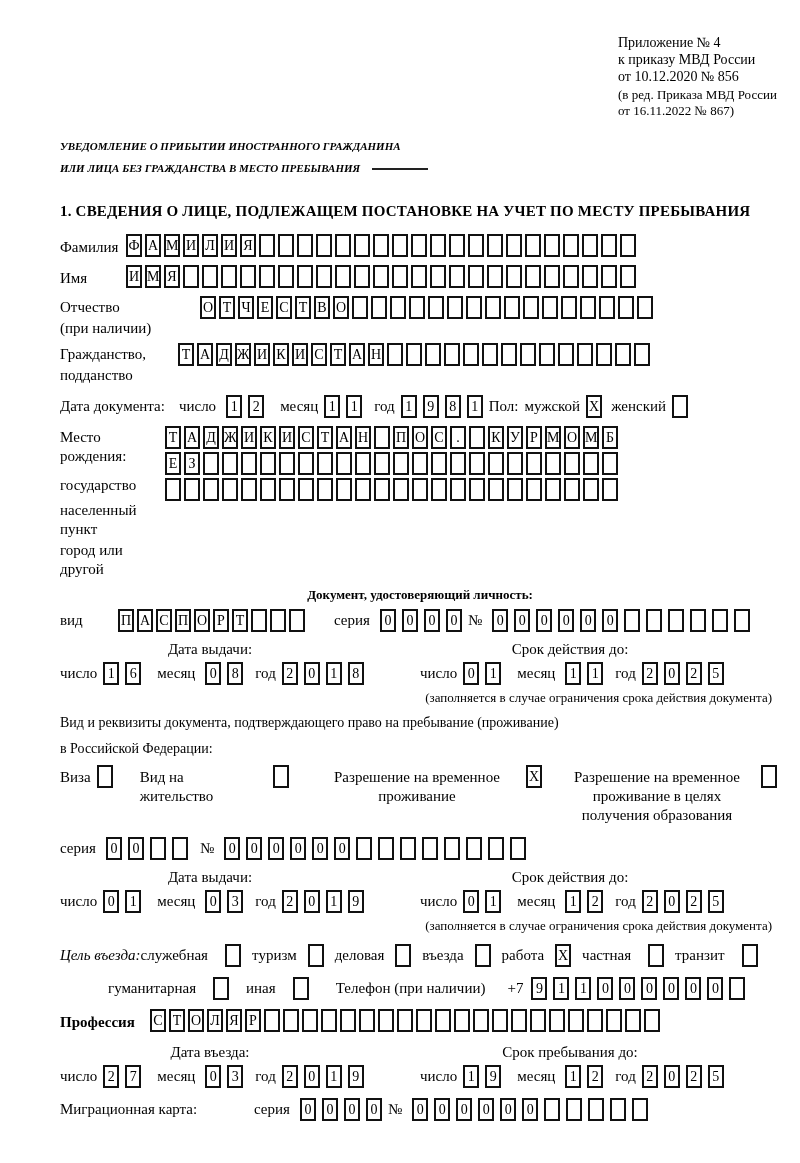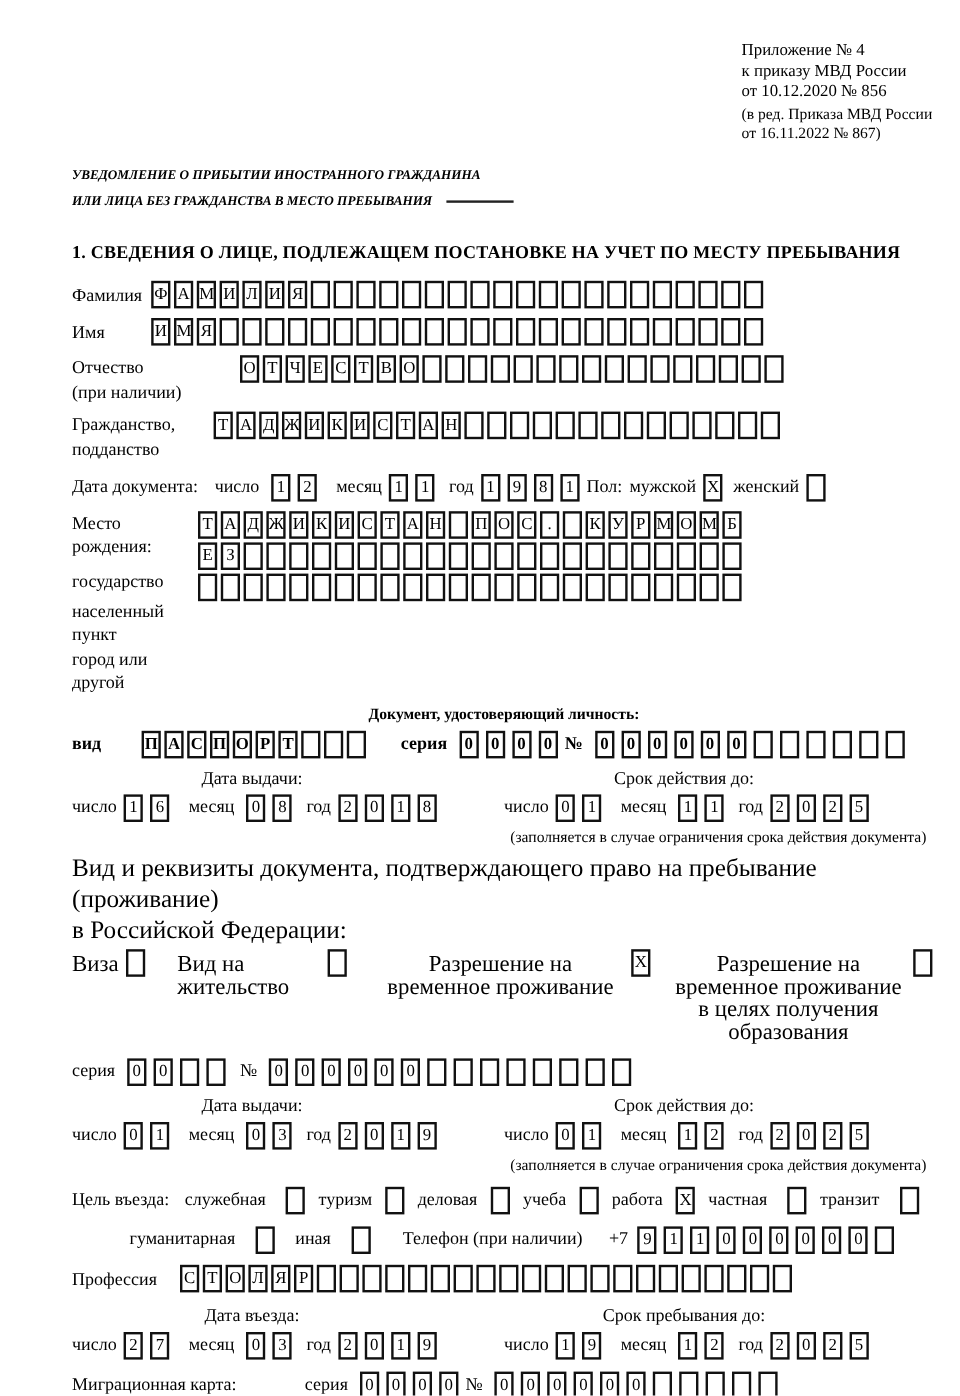--- a/index.html
+++ b/index.html
@@ -46,26 +46,26 @@
 
   .doc-heading { text-align:center; font-weight:bold; font-size:13px; margin-top:8px; }
 
   .two-col { display:flex; margin-top:6px; }
   .two-col .col-l { flex:0 0 360px; }
   .two-col .col-r { flex:1; }
   .col-head { text-align:center; font-size:15px; line-height:18px; padding-right:60px; }
   .date-line { display:flex; align-items:center; margin-top:2px; }
   .note { font-size:13px; line-height:16px; margin-top:3px; text-align:right; padding-right:8px; }
 
-  .intro { font-size:21px; line-height:26px; margin-top:8px; }
+  .intro { font-size:14px; line-height:26px; margin-top:8px; }
 
   .opts-row { display:flex; align-items:flex-start; margin-top:2px; }
   .opt { display:flex; align-items:flex-start; }
   .opt .cells { margin-top:1px; }
-  .opt-label { font-size:19px; line-height:19px; padding-top:4px; }
+  .opt-label { font-size:15px; line-height:19px; padding-top:4px; }
   .opt-label.c { text-align:center; }
   .w200{ width:206px; } .w190{ width:196px; }
 
   .purpose-line { display:flex; align-items:center; margin-top:8px; }
   .purpose-line .inline-lbl { margin-right:5px; }
   .purpose-line .cells { margin-right:8px; }
 </style>
 </head>
 <body>
 
@@ -140,21 +140,21 @@
     </div>
     <div class="stack">
       <div class="cells"><span class="cell">Т</span><span class="cell">А</span><span class="cell">Д</span><span class="cell">Ж</span><span class="cell">И</span><span class="cell">К</span><span class="cell">И</span><span class="cell">С</span><span class="cell">Т</span><span class="cell">А</span><span class="cell">Н</span><span class="cell"></span><span class="cell">П</span><span class="cell">О</span><span class="cell">С</span><span class="cell">.</span><span class="cell"></span><span class="cell">К</span><span class="cell">У</span><span class="cell">Р</span><span class="cell">М</span><span class="cell">О</span><span class="cell">М</span><span class="cell">Б</span></div>
       <div class="cells"><span class="cell">Е</span><span class="cell">З</span><span class="cell"></span><span class="cell"></span><span class="cell"></span><span class="cell"></span><span class="cell"></span><span class="cell"></span><span class="cell"></span><span class="cell"></span><span class="cell"></span><span class="cell"></span><span class="cell"></span><span class="cell"></span><span class="cell"></span><span class="cell"></span><span class="cell"></span><span class="cell"></span><span class="cell"></span><span class="cell"></span><span class="cell"></span><span class="cell"></span><span class="cell"></span><span class="cell"></span></div>
       <div class="cells"><span class="cell"></span><span class="cell"></span><span class="cell"></span><span class="cell"></span><span class="cell"></span><span class="cell"></span><span class="cell"></span><span class="cell"></span><span class="cell"></span><span class="cell"></span><span class="cell"></span><span class="cell"></span><span class="cell"></span><span class="cell"></span><span class="cell"></span><span class="cell"></span><span class="cell"></span><span class="cell"></span><span class="cell"></span><span class="cell"></span><span class="cell"></span><span class="cell"></span><span class="cell"></span><span class="cell"></span></div>
     </div>
   </div>
 
   <div class="doc-heading">Документ, удостоверяющий личность:</div>
 
-  <div class="row" style="align-items:center; margin-top:4px;font-weight:bold;">
+  <div class="row" style="align-items:center; margin-top:4px;">
     <span class="inline-lbl" style="width:58px;">вид</span>
     <span class="cells mr14"><span class="cell">П</span><span class="cell">А</span><span class="cell">С</span><span class="cell">П</span><span class="cell">О</span><span class="cell">Р</span><span class="cell">Т</span><span class="cell"></span><span class="cell"></span><span class="cell"></span></span>
     <span class="inline-lbl mr10 ml12">серия</span>
     <span class="cells gap"><span class="cell">0</span><span class="cell">0</span><span class="cell">0</span><span class="cell">0</span></span>
     <span class="inline-lbl mr10">№</span>
     <span class="cells gap"><span class="cell">0</span><span class="cell">0</span><span class="cell">0</span><span class="cell">0</span><span class="cell">0</span><span class="cell">0</span><span class="cell"></span><span class="cell"></span><span class="cell"></span><span class="cell"></span><span class="cell"></span><span class="cell"></span></span>
   </div>
 
   <div class="two-col">
     <div class="col-l">
@@ -231,49 +231,49 @@
         <span class="inline-lbl mr10">месяц</span>
         <span class="cells gap mr6"><span class="cell">1</span><span class="cell">2</span></span>
         <span class="inline-lbl mr6">год</span>
         <span class="cells gap"><span class="cell">2</span><span class="cell">0</span><span class="cell">2</span><span class="cell">5</span></span>
       </div>
       <div class="note">(заполняется в случае ограничения срока действия документа)</div>
     </div>
   </div>
 
   <div class="purpose-line">
-    <span class="inline-lbl" style="margin-right:13px;">Цель въезда:</span>
+    <span class="inline-lbl" style="margin-right:0;font-style:italic;">Цель въезда:</span>
     <span class="inline-lbl">служебная</span>
     <span class="cells ml12"><span class="cell"></span></span>
     <span class="inline-lbl">туризм</span>
     <span class="cells ml6"><span class="cell"></span></span>
     <span class="inline-lbl">деловая</span>
     <span class="cells ml6"><span class="cell"></span></span>
-    <span class="inline-lbl">учеба</span>
+    <span class="inline-lbl">въезда</span>
     <span class="cells ml6"><span class="cell"></span></span>
     <span class="inline-lbl">работа</span>
     <span class="cells ml6"><span class="cell">X</span></span>
     <span class="inline-lbl">частная</span>
     <span class="cells ml12"><span class="cell"></span></span>
     <span class="inline-lbl">транзит</span>
     <span class="cells ml12"><span class="cell"></span></span>
   </div>
 
   <div class="purpose-line" style="padding-left:48px; margin-top:6px;">
     <span class="inline-lbl">гуманитарная</span>
     <span class="cells ml12" style="margin-right:14px;"><span class="cell"></span></span>
     <span class="inline-lbl">иная</span>
     <span class="cells ml12" style="margin-right:24px;"><span class="cell"></span></span>
     <span class="inline-lbl" style="margin-right:22px;">Телефон (при наличии)</span>
     <span class="inline-lbl" style="margin-right:8px;">+7</span>
     <span class="cells gap"><span class="cell">9</span><span class="cell">1</span><span class="cell">1</span><span class="cell">0</span><span class="cell">0</span><span class="cell">0</span><span class="cell">0</span><span class="cell">0</span><span class="cell">0</span><span class="cell"></span></span>
   </div>
 
   <div class="row" style="margin-top:7px;">
-    <div class="lbl" style="width:90px; flex:0 0 90px;">Профессия</div>
+    <div class="lbl" style="width:90px; flex:0 0 90px;font-weight:bold;">Профессия</div>
     <div class="cells"><span class="cell">С</span><span class="cell">Т</span><span class="cell">О</span><span class="cell">Л</span><span class="cell">Я</span><span class="cell">Р</span><span class="cell"></span><span class="cell"></span><span class="cell"></span><span class="cell"></span><span class="cell"></span><span class="cell"></span><span class="cell"></span><span class="cell"></span><span class="cell"></span><span class="cell"></span><span class="cell"></span><span class="cell"></span><span class="cell"></span><span class="cell"></span><span class="cell"></span><span class="cell"></span><span class="cell"></span><span class="cell"></span><span class="cell"></span><span class="cell"></span><span class="cell"></span></div>
   </div>
 
   <div class="two-col" style="margin-top:8px;">
     <div class="col-l">
       <div class="col-head">Дата въезда:</div>
       <div class="date-line">
         <span class="inline-lbl mr6">число</span>
         <span class="cells gap mr10"><span class="cell">2</span><span class="cell">7</span></span>
         <span class="inline-lbl mr10">месяц</span>

